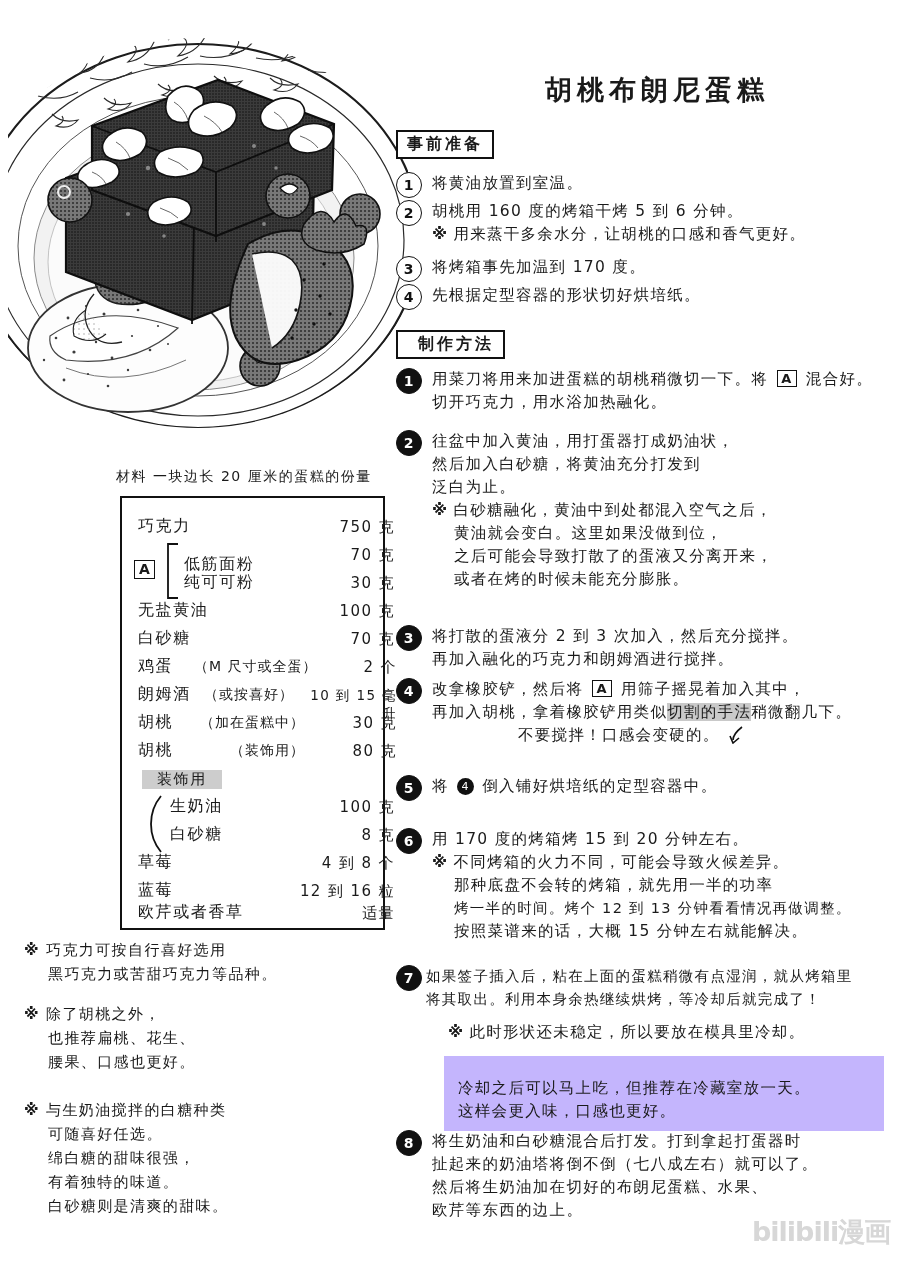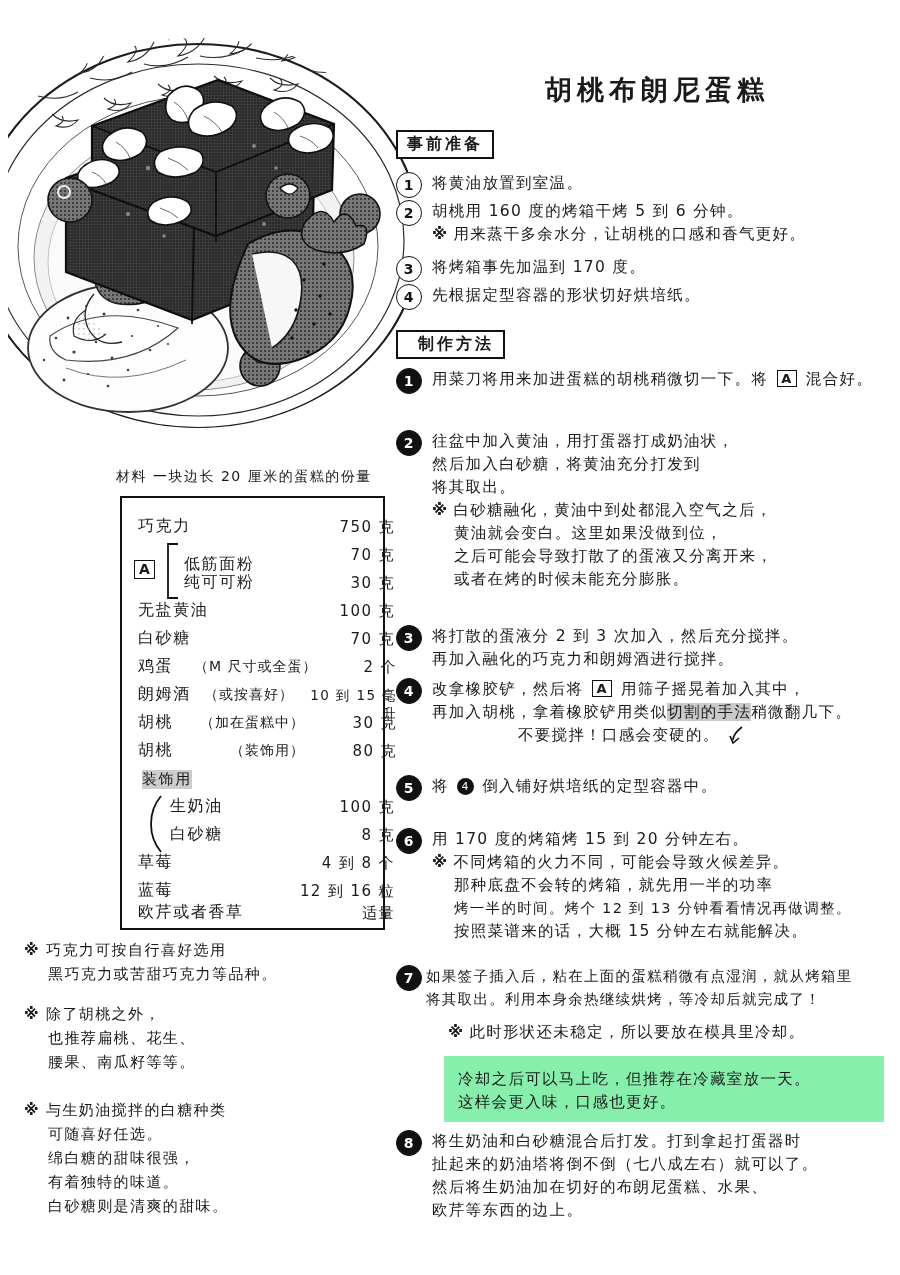--- a/index.html
+++ b/index.html
@@ -49,21 +49,21 @@
 
   
   .boxA{display:inline-block;border:1.5px solid #111;padding:0 3px;
         font-size:13px;line-height:15px;margin:0 3px;vertical-align:1px;font-weight:700;}
   .inlnum{display:inline-block;width:17px;height:17px;border-radius:50%;
         background:#111;color:#fff;font-size:11px;line-height:17px;text-align:center;
         margin:0 2px;vertical-align:1px;}
 
   
   .callout{
-    position:absolute;background:#86efac;padding:12px 14px 8px 14px;
+    position:absolute;background:#c4b5fd;padding:21px 14px 8px 14px;
   }
   .callout .ln{letter-spacing:1.3px;}
 
   
   .arrow{display:inline-block;width:16px;height:18px;vertical-align:-4px;margin-left:3px;}
 
   
   .ing-caption{
     position:absolute;left:116px;top:468px;font-size:14px;letter-spacing:1.5px;white-space:nowrap;
   }
@@ -71,21 +71,21 @@
     position:absolute;left:120px;top:496px;width:265px;height:434px;
     border:2px solid #111;box-sizing:border-box;
   }
   .ing-row{position:absolute;font-size:16px;letter-spacing:1.6px;white-space:nowrap;text-align:right;}
   .ing-qty{position:absolute;text-align:right;font-size:15px;letter-spacing:1.4px;margin-left:27px;}
   .ing-paren{font-size:14px;letter-spacing:1px;}
   .abox{
     position:absolute;border:1.6px solid #111;font-size:14px;font-weight:700;
     padding:1px 4px;line-height:15px;
   }
-  .deco-label{position:absolute;font-size:15px;letter-spacing:1.6px;background:#cdcdcd;padding:0 0;}
+  .deco-label{position:absolute;font-size:15px;letter-spacing:1.6px;background:#cdcdcd;padding:0 15px;}
 
   
   .lnote{position:absolute;}
   .lnote .ln{font-size:15px;line-height:24px;letter-spacing:1.4px;white-space:nowrap;}
   .lnote .ln.first::before{content:"\203B";margin-right:6px;font-weight:700;}
   .lnote .ln.cont{padding-left:24px;}
 
   
   .wm{
     position:absolute;left:752px;top:1214px;font-size:27px;font-weight:800;
@@ -284,29 +284,30 @@
   </div>
 
   <div class="sec-box hand" id="sec-method">制作方法</div>
 
   <div class="step" style="left:396px;top:368px;">
     <div class="num solid hand">1</div>
     <div class="lines">
       <div class="ln hand">
         <span>用菜刀将用来加进蛋糕的胡桃稍微切一下。将 </span><span class="boxA">A</span><span> 混合好。</span>
       </div>
+      <div class="ln hand">切开巧克力，用水浴加热融化。</div>
     </div>
   </div>
 
   <div class="step" style="left:396px;top:430px;">
     <div class="num solid hand">2</div>
     <div class="lines">
       <div class="ln hand">往盆中加入黄油，用打蛋器打成奶油状，</div>
       <div class="ln hand">然后加入白砂糖，将黄油充分打发到</div>
-      <div class="ln hand">将其取出。</div>
+      <div class="ln hand">泛白为止。</div>
       <div class="ln hand note">白砂糖融化，黄油中到处都混入空气之后，</div>
       <div class="ln hand ind1">黄油就会变白。这里如果没做到位，</div>
       <div class="ln hand ind1">之后可能会导致打散了的蛋液又分离开来，</div>
       <div class="ln hand ind1">或者在烤的时候未能充分膨胀。</div>
     </div>
   </div>
 
   <div class="step" style="left:396px;top:625px;">
     <div class="num solid hand">3</div>
     <div class="lines">
@@ -441,25 +442,26 @@
   </div>
 
   <div class="lnote" style="left:24px;top:938px;">
     <div class="ln hand first">巧克力可按自行喜好选用</div>
     <div class="ln hand cont">黑巧克力或苦甜巧克力等品种。</div>
   </div>
 
   <div class="lnote" style="left:24px;top:1002px;">
     <div class="ln hand first">除了胡桃之外，</div>
     <div class="ln hand cont">也推荐扁桃、花生、</div>
-    <div class="ln hand cont">腰果、南瓜籽等等。</div>
+    <div class="ln hand cont">腰果、口感也更好。</div>
   </div>
 
   <div class="lnote" style="left:24px;top:1098px;">
     <div class="ln hand first">与生奶油搅拌的白糖种类</div>
     <div class="ln hand cont">可随喜好任选。</div>
     <div class="ln hand cont">绵白糖的甜味很强，</div>
     <div class="ln hand cont">有着独特的味道。</div>
     <div class="ln hand cont">白砂糖则是清爽的甜味。</div>
   </div>
 
+  <div class="wm">bilibili漫画</div>
 
 </div>
 
 </body></html>

